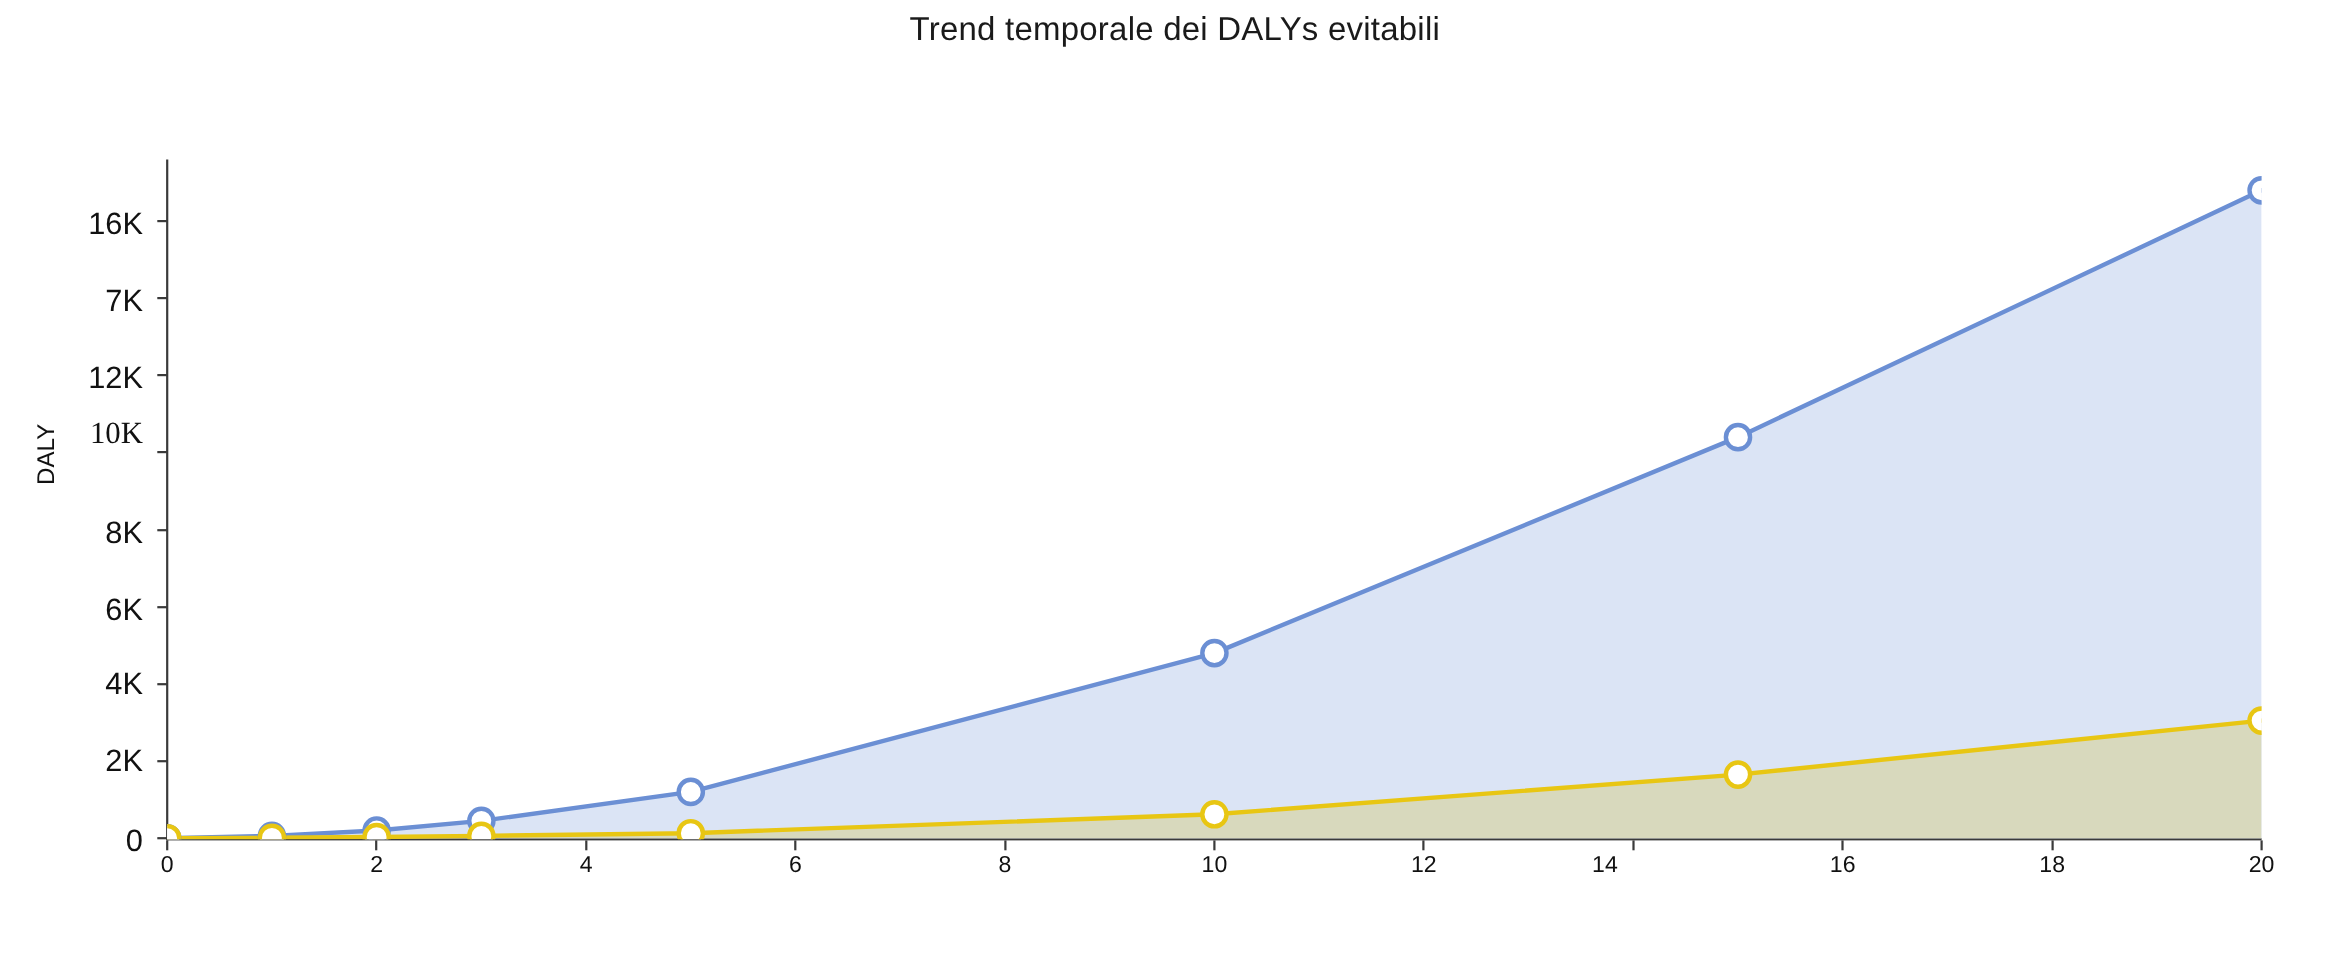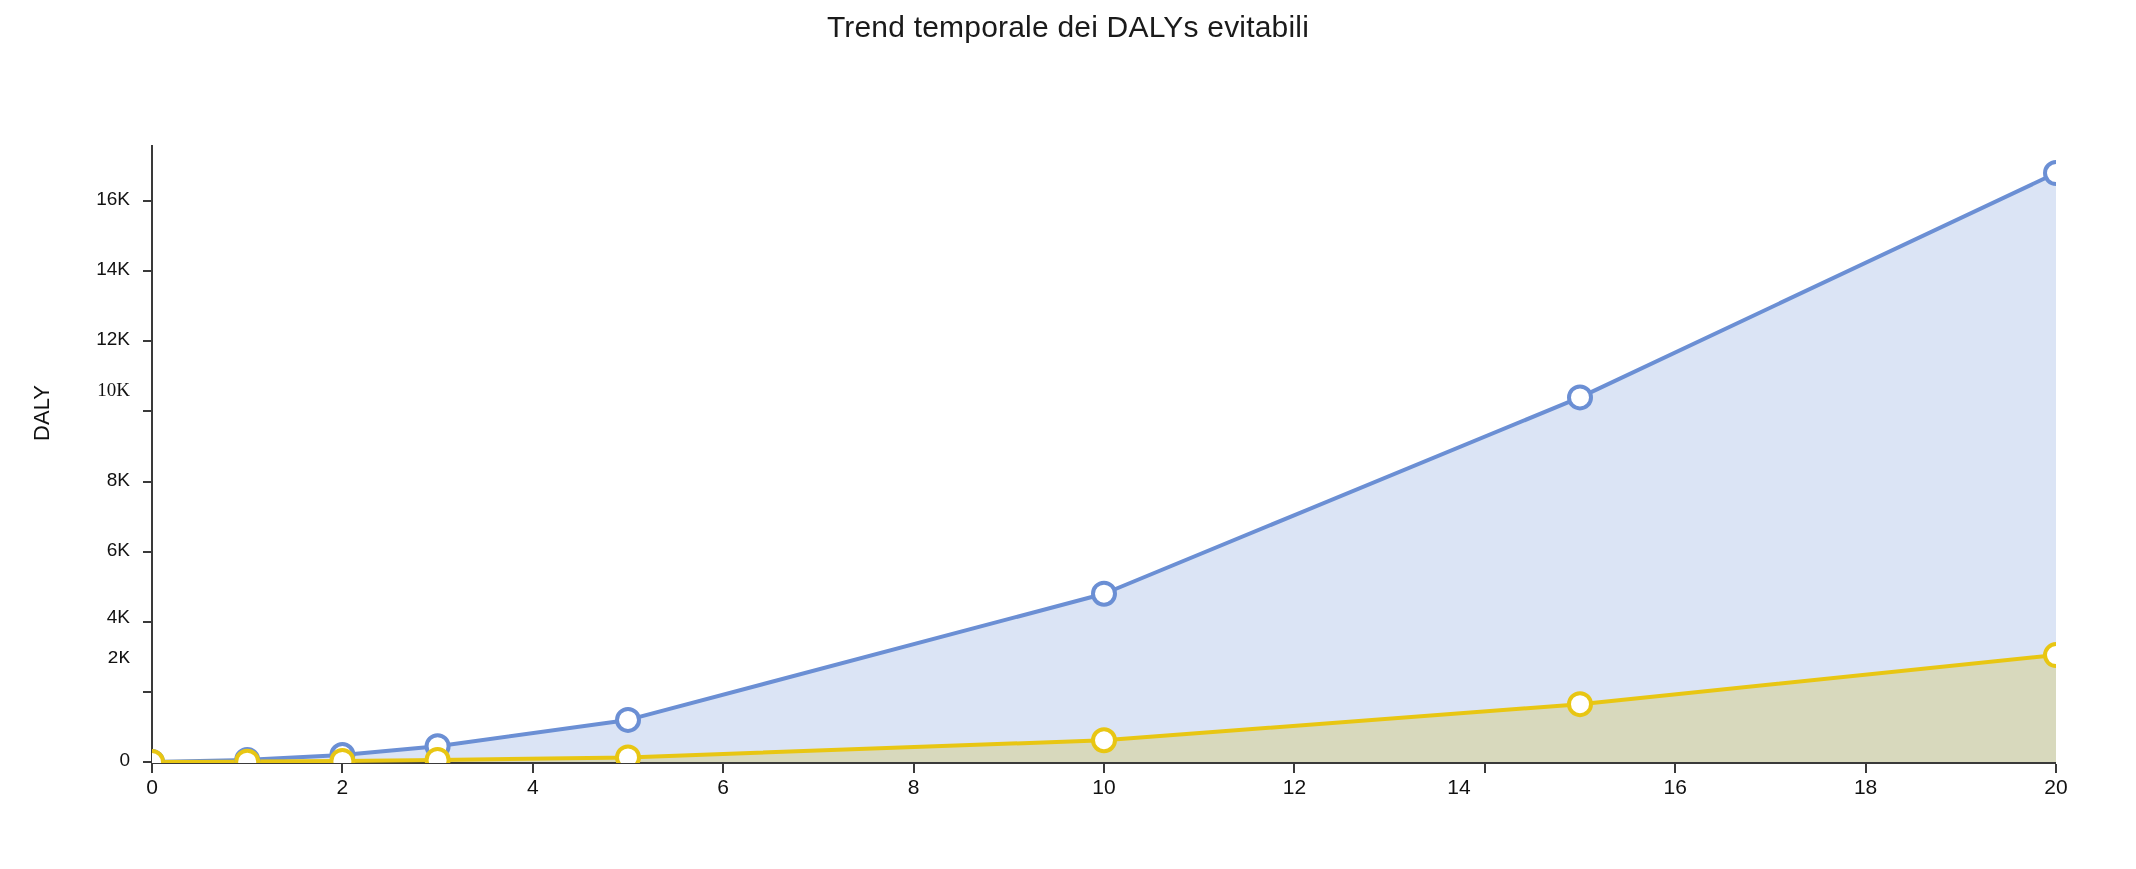--- a/index.html
+++ b/index.html
@@ -23,21 +23,21 @@
   #svg-canvas{position:absolute;left:0;top:0;width:1904px;height:618px;display:block;}
 
   
   .axis-spine{position:absolute;background:#3a3a3a;}
   #y-axis-spine{left:151px;top:145px;width:2px;height:619px;}
   #x-axis-spine{left:152px;top:762px;width:1904px;height:2px;}
 
   
   .y-tick-mark{position:absolute;width:9px;height:2px;background:#3a3a3a;left:143px;}
   .x-tick-mark{position:absolute;width:2px;height:9px;background:#3a3a3a;top:764px;}
-  .ylab{position:absolute;font-size:19px;color:#111;text-align:right;
+  .ylab{position:absolute;font-size:28px;color:#111;text-align:right;
         width:80px;left:50px;}
   .xlab{position:absolute;font-size:21px;color:#111;text-align:center;
         width:80px;top:775px;}
 
   
   #y-axis-title{
     position:absolute;left:-18px;top:400px;width:120px;
     font-size:22px;color:#111;text-align:center;
     transform:rotate(-90deg);transform-origin:center center;
   }
@@ -53,33 +53,33 @@
 
   <div id="chart-title">Trend temporale dei DALYs evitabili</div>
 
   <div class="axis-spine" id="y-axis-spine"></div>
   <div class="axis-spine" id="x-axis-spine"></div>
 
   <div id="tick-layer">
       <div class="y-tick-mark" style="top: 761px;"></div>
       <div class="ylab" style="top: 749px;">0</div>
       <div class="y-tick-mark" style="top: 690.886px;"></div>
-      <div class="ylab" style="top: 647px; font-family: Liberation Mono, monospace;">2K</div>
+      <div class="ylab" style="top: 676px;">2K</div>
       <div class="y-tick-mark" style="top: 620.773px;"></div>
       <div class="ylab" style="top: 606px;">4K</div>
       <div class="y-tick-mark" style="top: 550.659px;"></div>
       <div class="ylab" style="top: 538.659px;">6K</div>
       <div class="y-tick-mark" style="top: 480.545px;"></div>
       <div class="ylab" style="top: 468.545px;">8K</div>
       <div class="y-tick-mark" style="top: 410.432px;"></div>
       <div class="ylab" style="top: 379px; font-family: Liberation Serif, serif;">10K</div>
       <div class="y-tick-mark" style="top: 340.318px;"></div>
       <div class="ylab" style="top: 328.318px;">12K</div>
       <div class="y-tick-mark" style="top: 270.205px;"></div>
-      <div class="ylab" style="top: 258.205px;">14K</div>
+      <div class="ylab" style="top: 258.205px;">7K</div>
       <div class="y-tick-mark" style="top: 200.091px;"></div>
       <div class="ylab" style="top: 188.091px;">16K</div>
       <div class="x-tick-mark" style="left: 151px;"></div>
       <div class="xlab" style="left: 112px;">0</div>
       <div class="x-tick-mark" style="left: 341.4px;"></div>
       <div class="xlab" style="left: 302.4px;">2</div>
       <div class="x-tick-mark" style="left: 531.8px;"></div>
       <div class="xlab" style="left: 492.8px;">4</div>
       <div class="x-tick-mark" style="left: 722.2px;"></div>
       <div class="xlab" style="left: 683.2px;">6</div>

